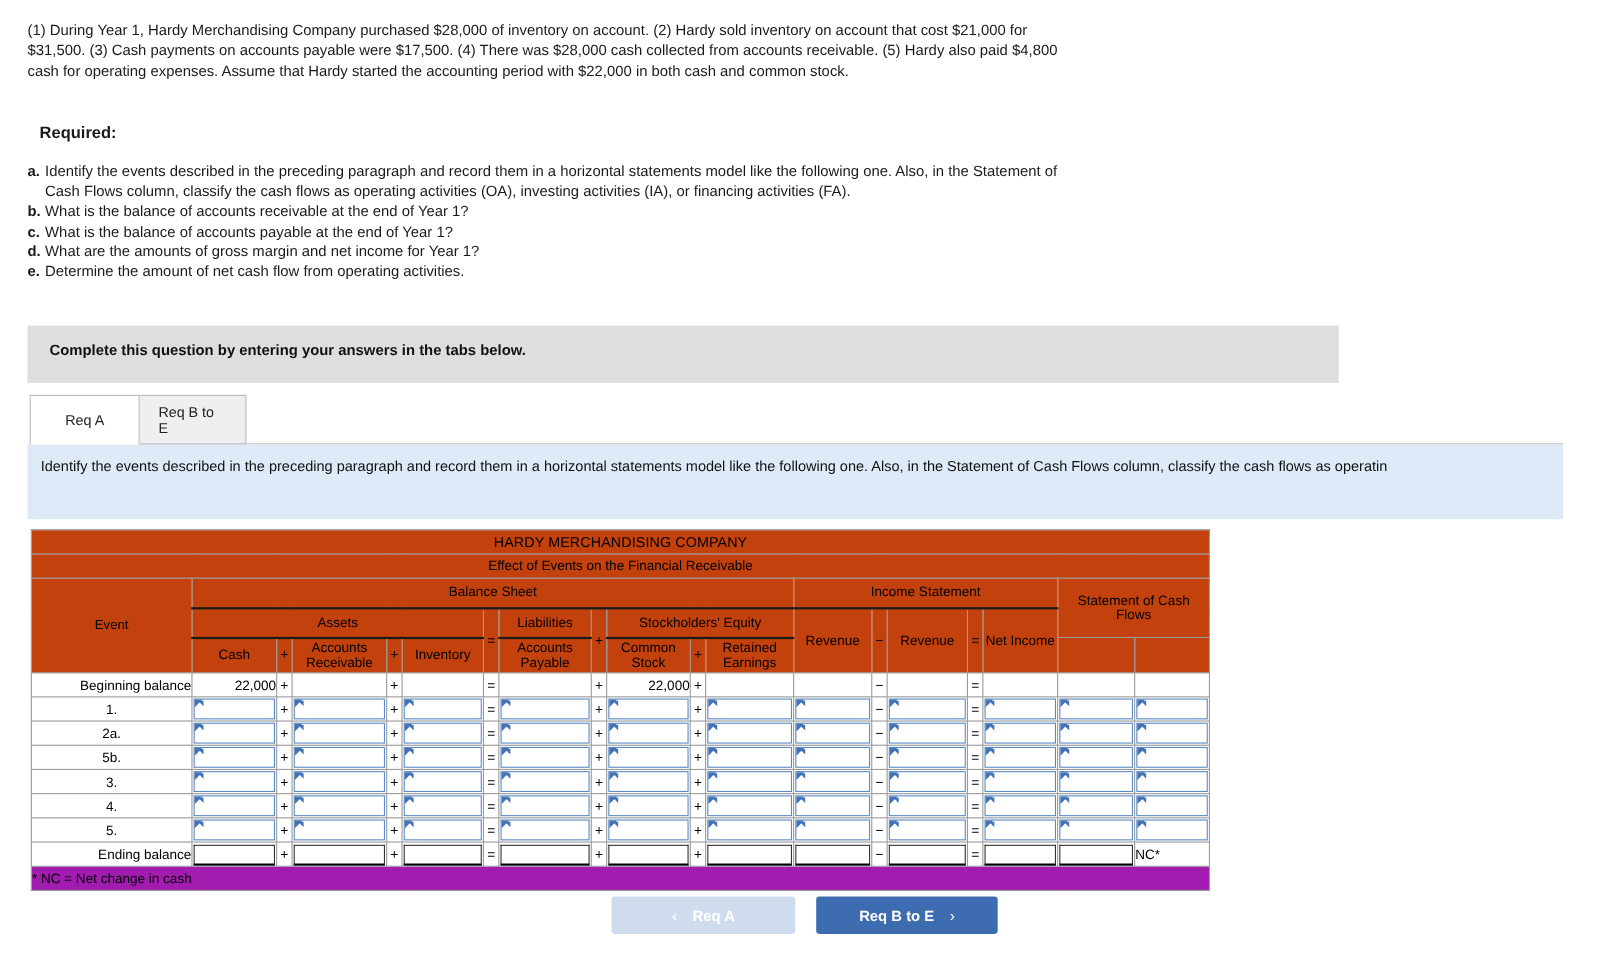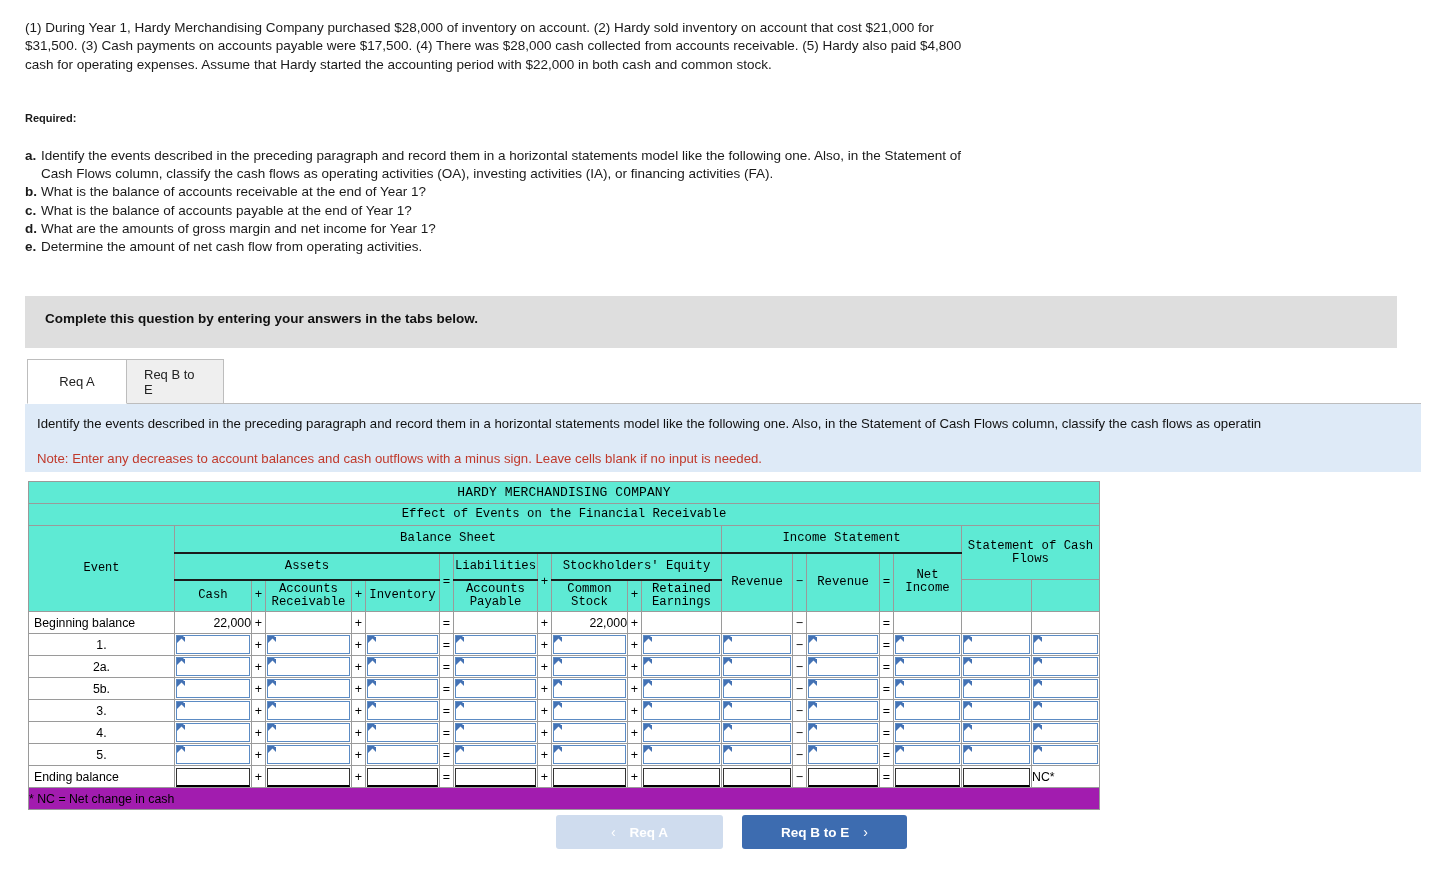--- a/index.html
+++ b/index.html
@@ -12,36 +12,36 @@
     overflow: hidden;
   }
   .page { position: relative; width: 1452px; height: 878px; }
 
   
   .problem {
     position: absolute; left: 25px; top: 19px; width: 945px;
     font-size: 13.5px; line-height: 18.4px; color: #1a1a1a;
   }
   .required-label {
-    position: absolute; left: 25px; top: 112px;
-    font-size: 11px; font-weight: bold; color: #1a1a1a;
+    position: absolute; left: 36px; top: 112px;
+    font-size: 15px; font-weight: bold; color: #1a1a1a;
   }
   .req-list {
     position: absolute; left: 25px; top: 147px; width: 950px;
     font-size: 13.5px; line-height: 18.2px; color: #1a1a1a;
   }
   .req-item { display: flex; align-items: flex-start; }
   .req-item + .req-item { margin-top: 0px; }
   .req-letter { font-weight: bold; width: 16px; flex: 0 0 16px; text-align: left; }
   .req-text { flex: 1 1 auto; }
 
   
   .gray-banner {
     position: absolute; left: 25px; top: 296px;
-    width: 1372px; height: 52px;
+    width: 1192px; height: 52px;
     background: #dedede;
   }
   .gray-banner span {
     position: absolute; left: 20px; top: 15px;
     font-size: 13.5px; font-weight: bold; color: #111;
   }
 
   
   .tabstrip {
     position: absolute; left: 27px; top: 358px;
@@ -85,40 +85,39 @@
     width: 1051px;
     font-size: 12.3px;
   }
   table.fin td, table.fin th {
     border: 1px solid #9a9a9a;
     padding: 0;
     font-weight: normal;
     vertical-align: middle;
   }
   .hdr {
-    background: #5eead4;
+    background: #c2410c;
     text-align: center;
     font-weight: bold;
     color: #000;
     line-height: 13px;
-    font-family: Liberation Mono, monospace;
   }
   .hdr-title { height: 22px; font-size: 13px; letter-spacing: .1px; }
   .hdr-sub   { height: 22px; font-size: 12.3px; }
   .hdr-group { height: 27px; border-bottom: 2px solid #1b1b1b !important; }
   .hdr-mid   { height: 26px; }
   .hdr-leaf  { height: 32px; }
   .hdr-event { font-size: 12px; }
   .op { width: 14px; text-align: center; font-weight: bold; font-size: 12.5px; }
 
   
   tr.datarow td { height: 22px; }
   tr.begin td, tr.end td { height: 22px; }
   .ev { text-align: center; font-size: 12.3px; padding: 0 4px; }
-  .ev.left { text-align: left; padding-left: 5px; }
+  .ev.left { text-align: right; padding-left: 5px; }
   .num { text-align: right; padding-right: 5px; font-size: 12.3px; }
 
   
   .cellbox {
     position: relative;
     display: block;
     height: 19px;
     margin: 1px 1px;
     background: #ffffff;
     border: 1.5px solid #5b8bc4;
@@ -209,21 +208,20 @@
   </div>
 
   <div class="tabstrip">
     <div class="baseline"></div>
     <div class="tab active">Req A</div>
     <div class="tab inactive">Req B to E</div>
   </div>
 
   <div class="blue-banner">
     <div class="line1">Identify the events described in the preceding paragraph and record them in a horizontal statements model like the following one. Also, in the Statement of Cash Flows column, classify the cash flows as operatin</div>
-    <div class="note">Note: Enter any decreases to account balances and cash outflows with a minus sign. Leave cells blank if no input is needed.</div>
   </div>
 
   <div class="fin-wrap">
     <table class="fin">
       <colgroup>
         <col style="width:146px">
         <col style="width:77px">
         <col style="width:14px">
         <col style="width:86px">
         <col style="width:14px">

